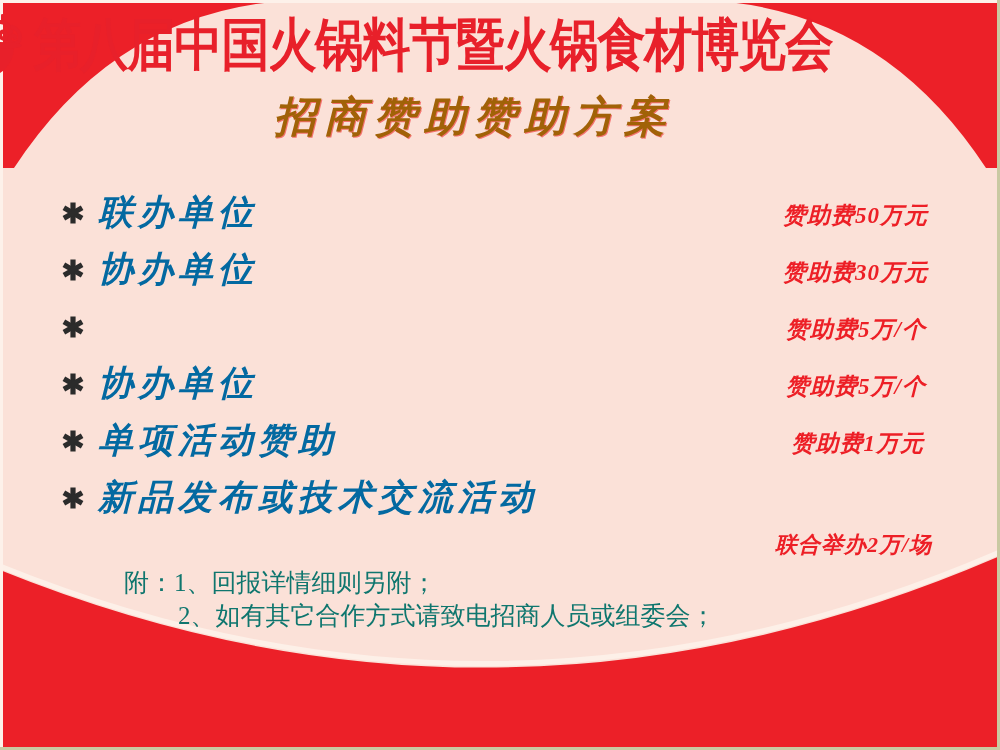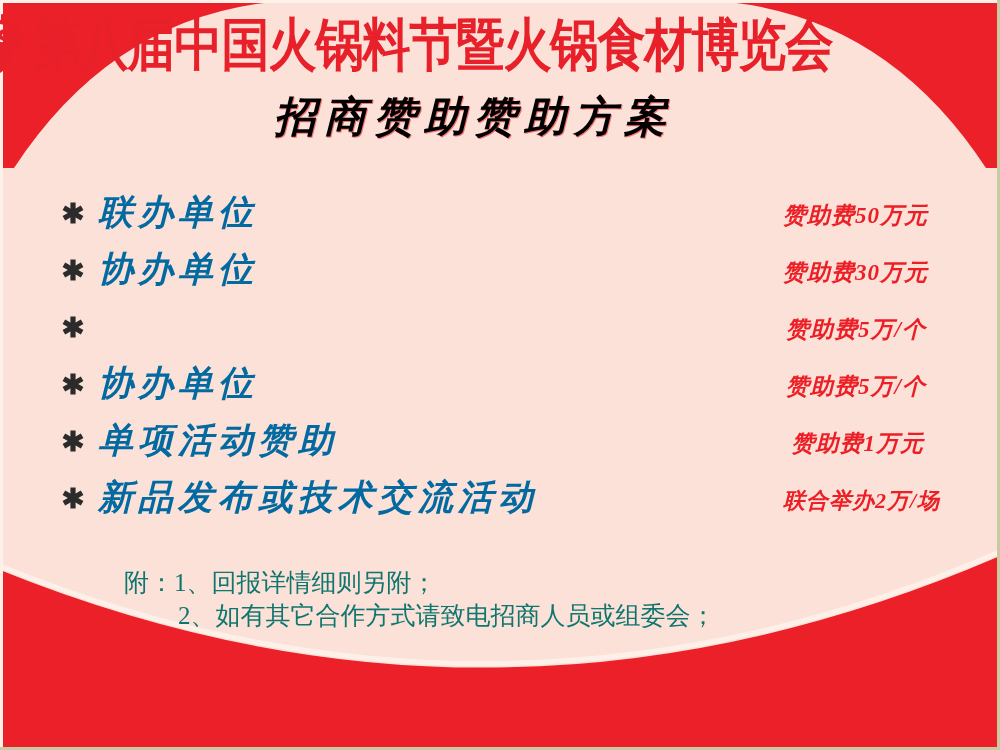--- a/index.html
+++ b/index.html
@@ -68,21 +68,21 @@
     position: absolute;
     left: 0;
     top: 92px;
     width: 948px;
     text-align: center;
     font-family: "Liberation Serif", "DejaVu Serif", serif;
     font-weight: bold;
     font-style: italic;
     font-size: 42px;
     line-height: 50px;
-    color: #000000;
+    color: #a16207;
     letter-spacing: 8px;
     text-shadow: 1px 1px 0 #f4726f;
     white-space: nowrap;
   }
 
   
   .tier-list {
     position: absolute;
     left: 60px;
     top: 184px;
@@ -125,21 +125,21 @@
     letter-spacing: 1px;
     white-space: nowrap;
     text-align: center;
   }
   
   .tier-row:nth-child(1) .tier-price { right: 12px; }
   .tier-row:nth-child(2) .tier-price { right: 12px; }
   .tier-row:nth-child(3) .tier-price { right: 14px; }
   .tier-row:nth-child(4) .tier-price { right: 14px; }
   .tier-row:nth-child(5) .tier-price { right: 16px; }
-  .tier-row:nth-child(6) .tier-price { right: 0; }
+  .tier-row:nth-child(6) .tier-price { right: 8px; margin-top: 44px; }
   .tier-row:nth-child(6) .tier-price { font-size: 22px; }
 
   
   .notes {
     position: absolute;
     left: 124px;
     top: 566px;
     width: 760px;
   }
   .note-line {

